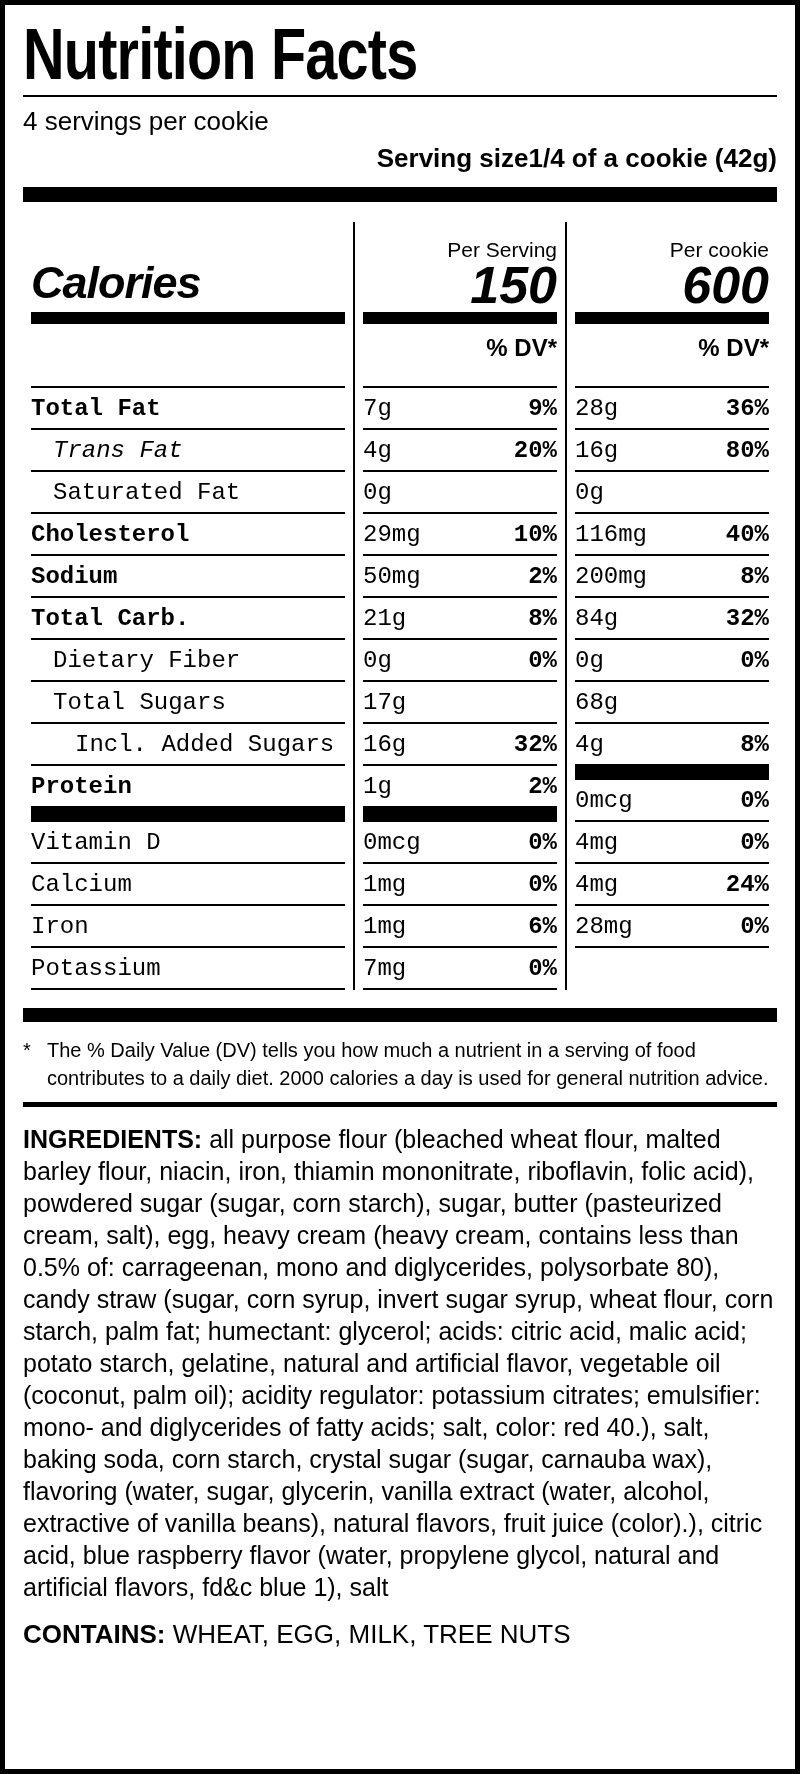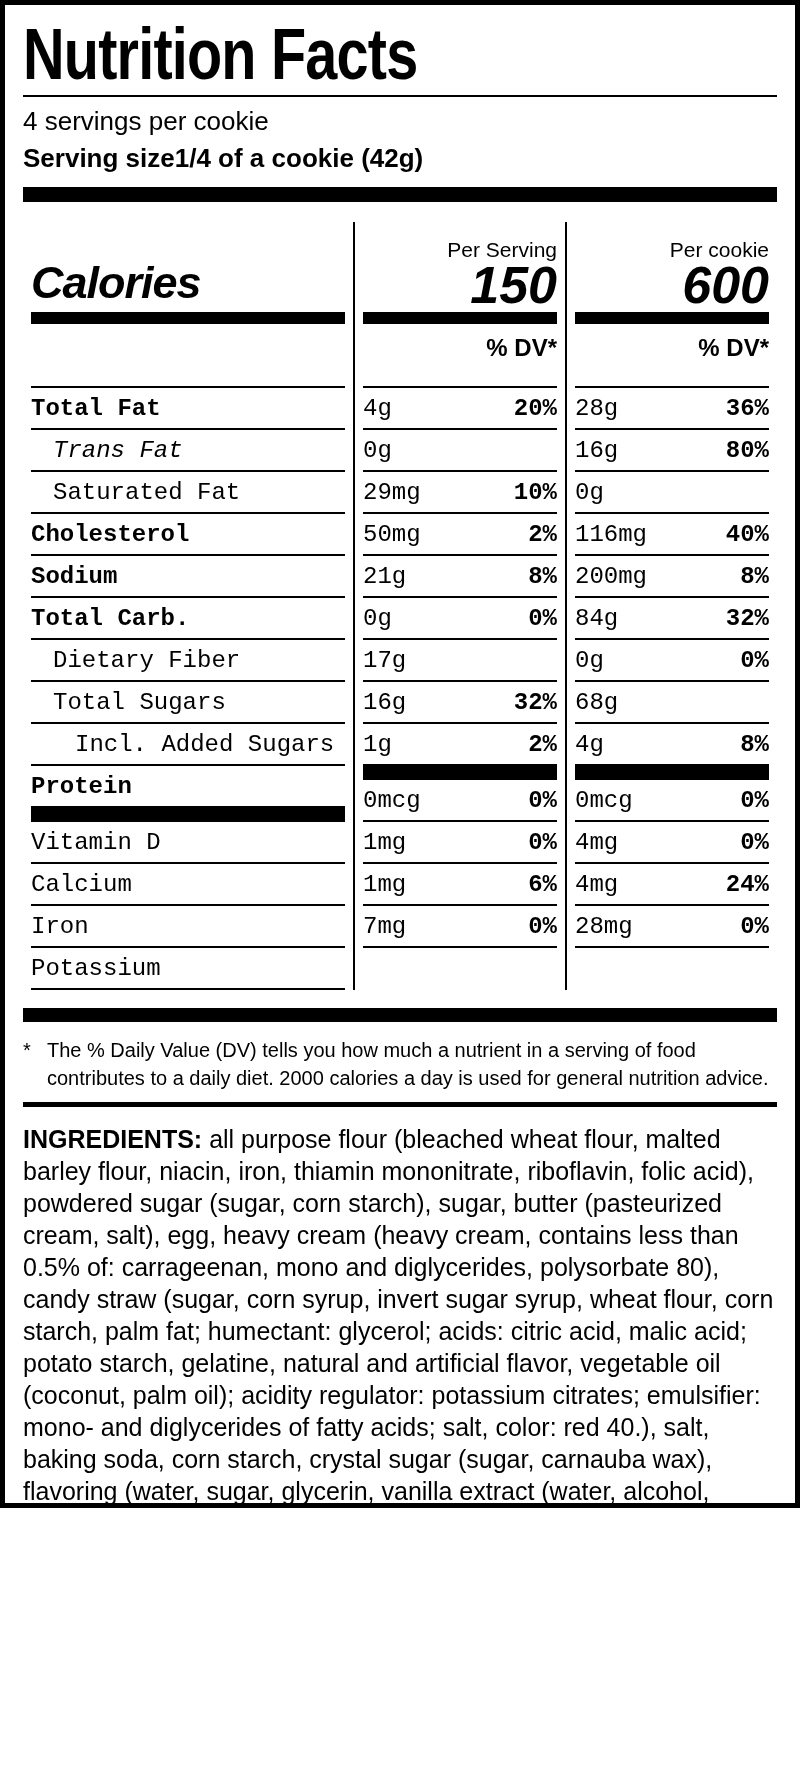--- a/index.html
+++ b/index.html
@@ -4,40 +4,40 @@
 <style>
   * { box-sizing: border-box; margin: 0; padding: 0; }
   html, body { background: #fff; }
   body {
     font-family: "Liberation Sans", sans-serif;
     color: #000;
     width: 800px;
   }
   .label {
     width: 800px;
-    height: 1508px;
+    height: 1774px;
     border: 5px solid #000;
     padding: 0 18px;
     overflow: hidden;
     background: #fff;
   }
   .title {
     font-size: 72px;
     font-weight: bold;
     letter-spacing: -1px;
     line-height: 78px;
     margin-top: 10px;
     white-space: nowrap;
     transform: scaleX(0.80);
     transform-origin: left bottom;
   }
   .rule-thin { height: 2px; background: #000; margin-top: 2px; }
   .servings { font-size: 26px; line-height: 32px; margin-top: 8px; }
   .serving-row {
-    display: flex; justify-content: flex-start;
+    display: flex; justify-content: flex-end;
     font-size: 26px; font-weight: bold; line-height: 34px; margin-top: 4px;
   }
   .bar { background: #000; }
   .bar-xl { height: 15px; margin-top: 12px; }
 
   .cols { display: flex; margin-top: 20px; }
   .col { display: flex; flex-direction: column; }
   .col-names { width: 330px; padding: 0 8px; }
   .col-data  { width: 212px; padding: 0 8px; border-left: 2px solid #000; }
 
@@ -115,20 +115,24 @@
         <div class="row name-cell style-regular indent-0">Calcium</div>
         <div class="row name-cell style-regular indent-0">Iron</div>
         <div class="row name-cell style-regular indent-0">Potassium</div>
       </div>
 
     <div class="col col-data" id="col-serving">
       <div class="hdr">Per Serving</div>
       <div class="cal-row num">150</div>
       <div class="bar bar-md"></div>
       <div class="dv-hdr">% DV*</div>
+    <div class="row val-cell">
+          <span class="amt">7g</span>
+          <span class="dv">9%</span>
+        </div>
         <div class="row val-cell">
           <span class="amt">4g</span>
           <span class="dv">20%</span>
         </div>
         <div class="row val-cell">
           <span class="amt">0g</span>
           <span class="dv"></span>
         </div>
         <div class="row val-cell">
           <span class="amt">29mg</span>

